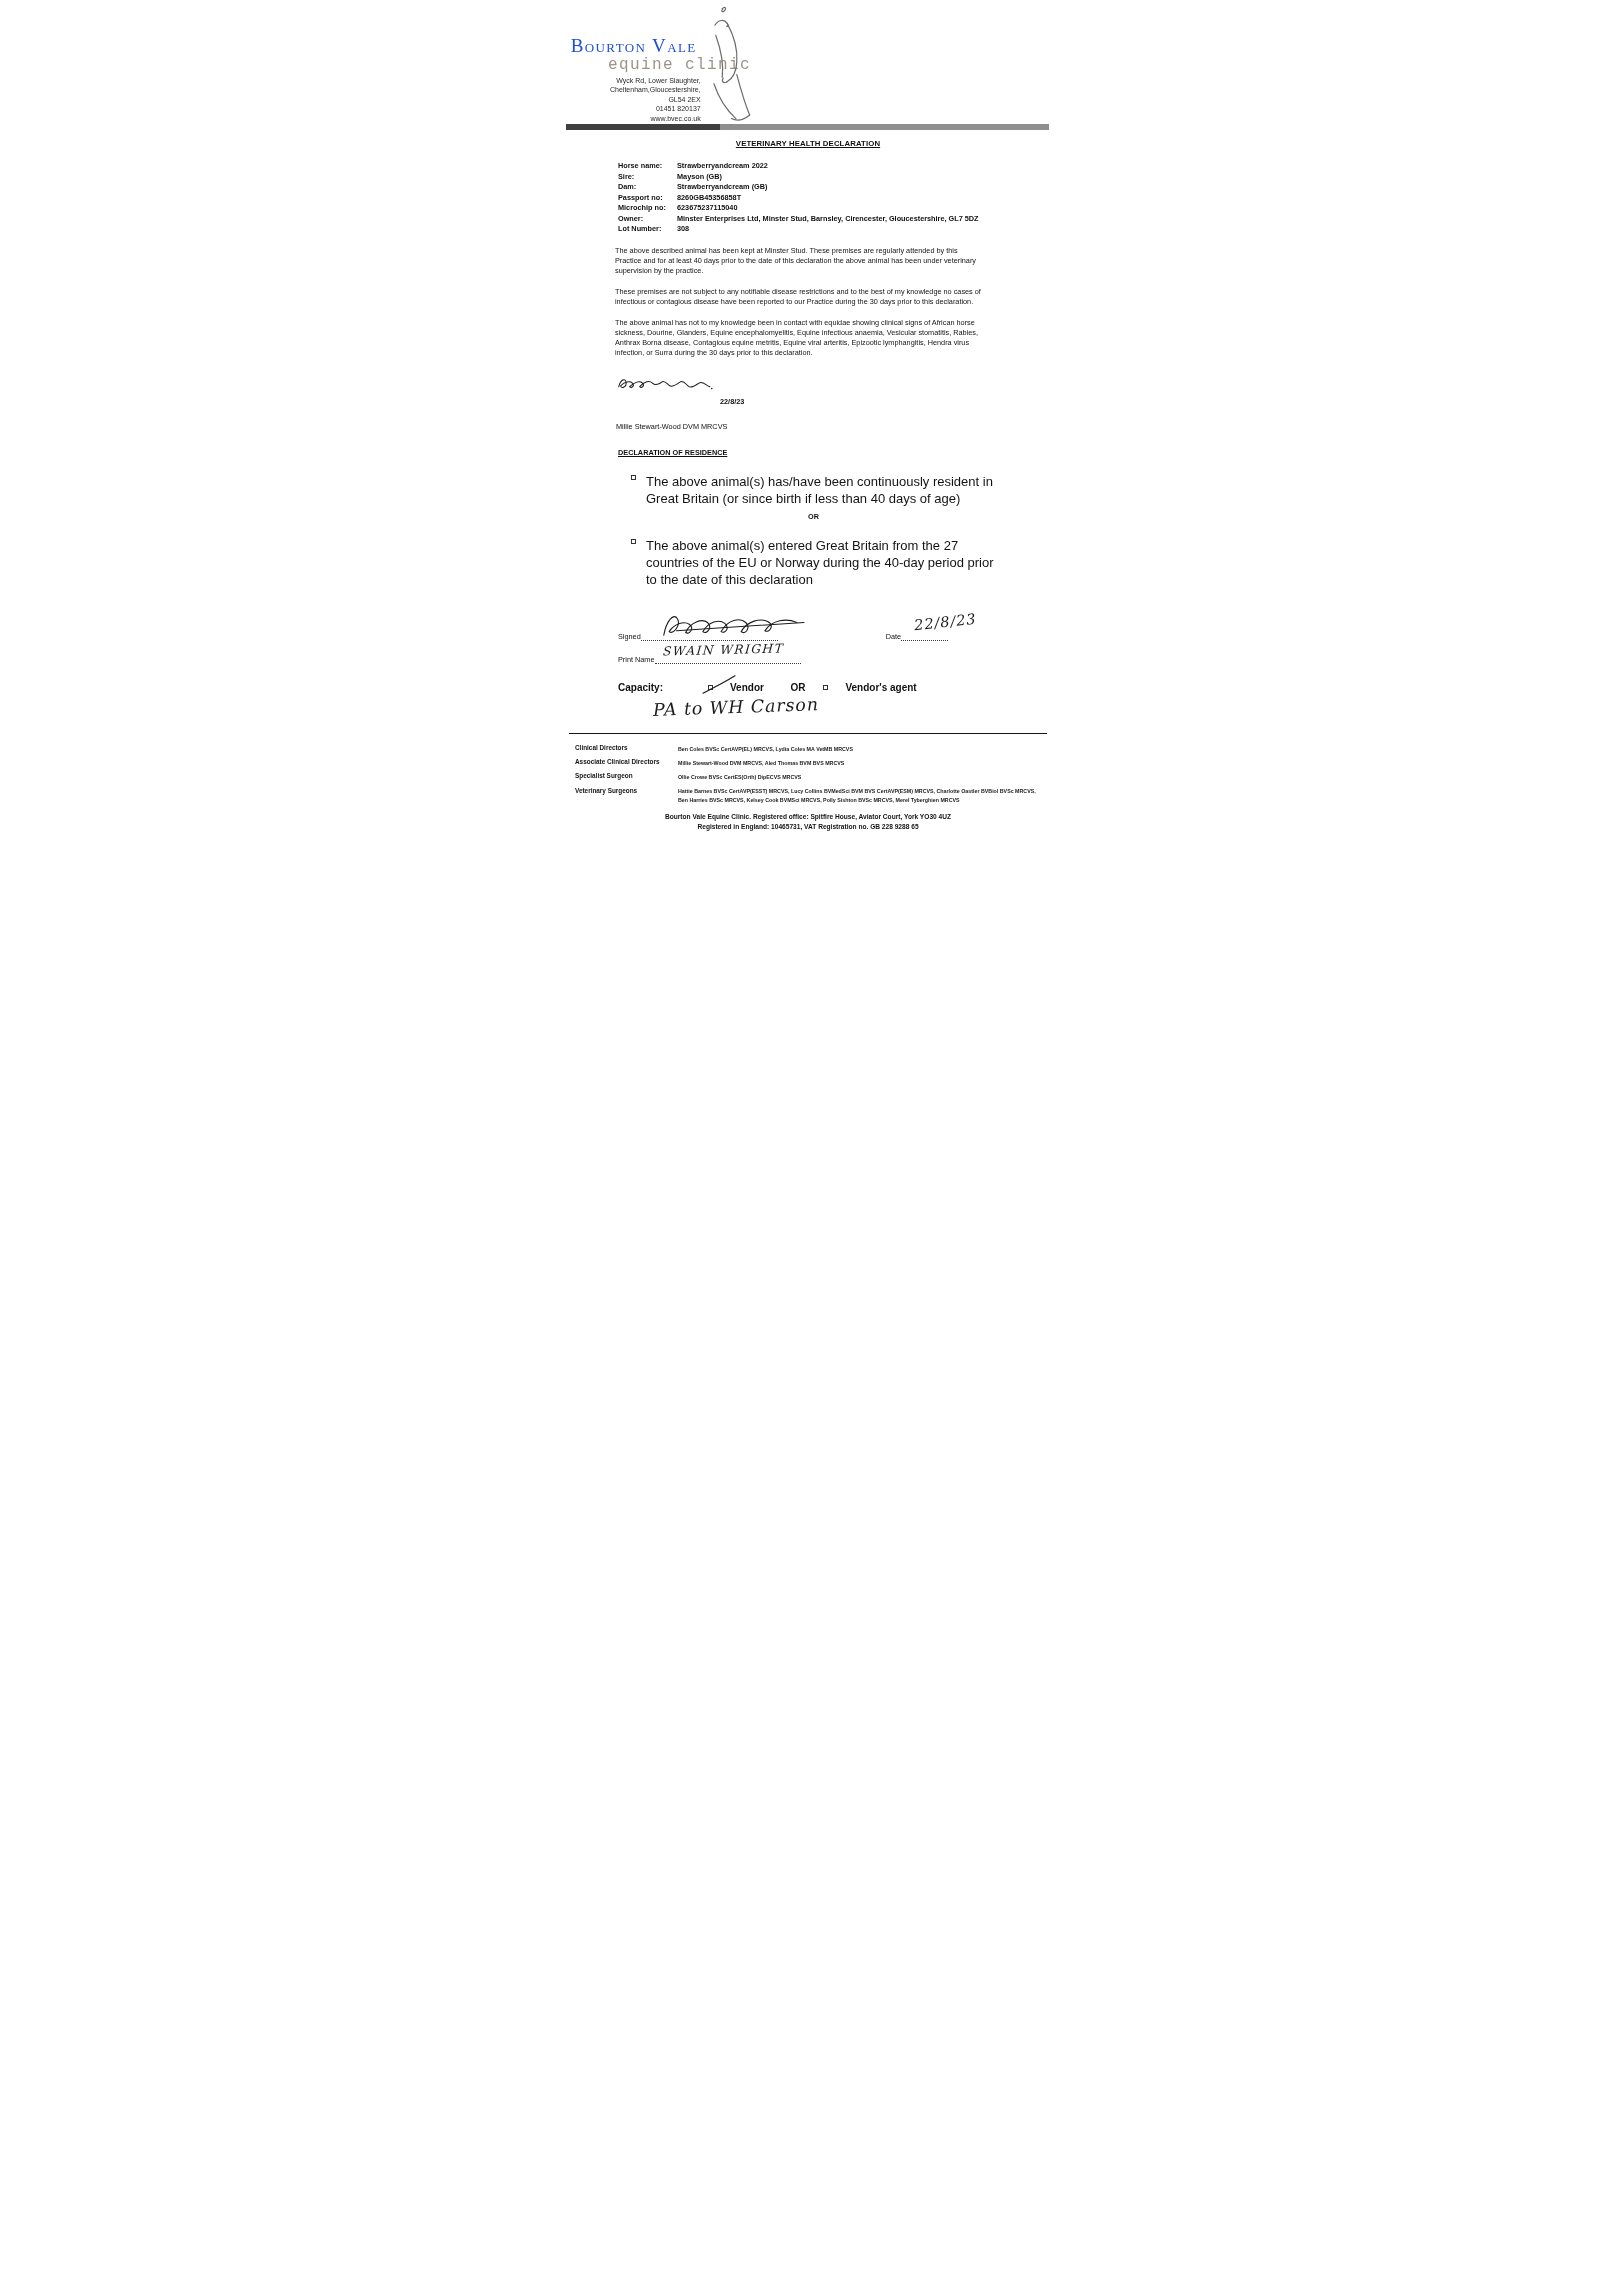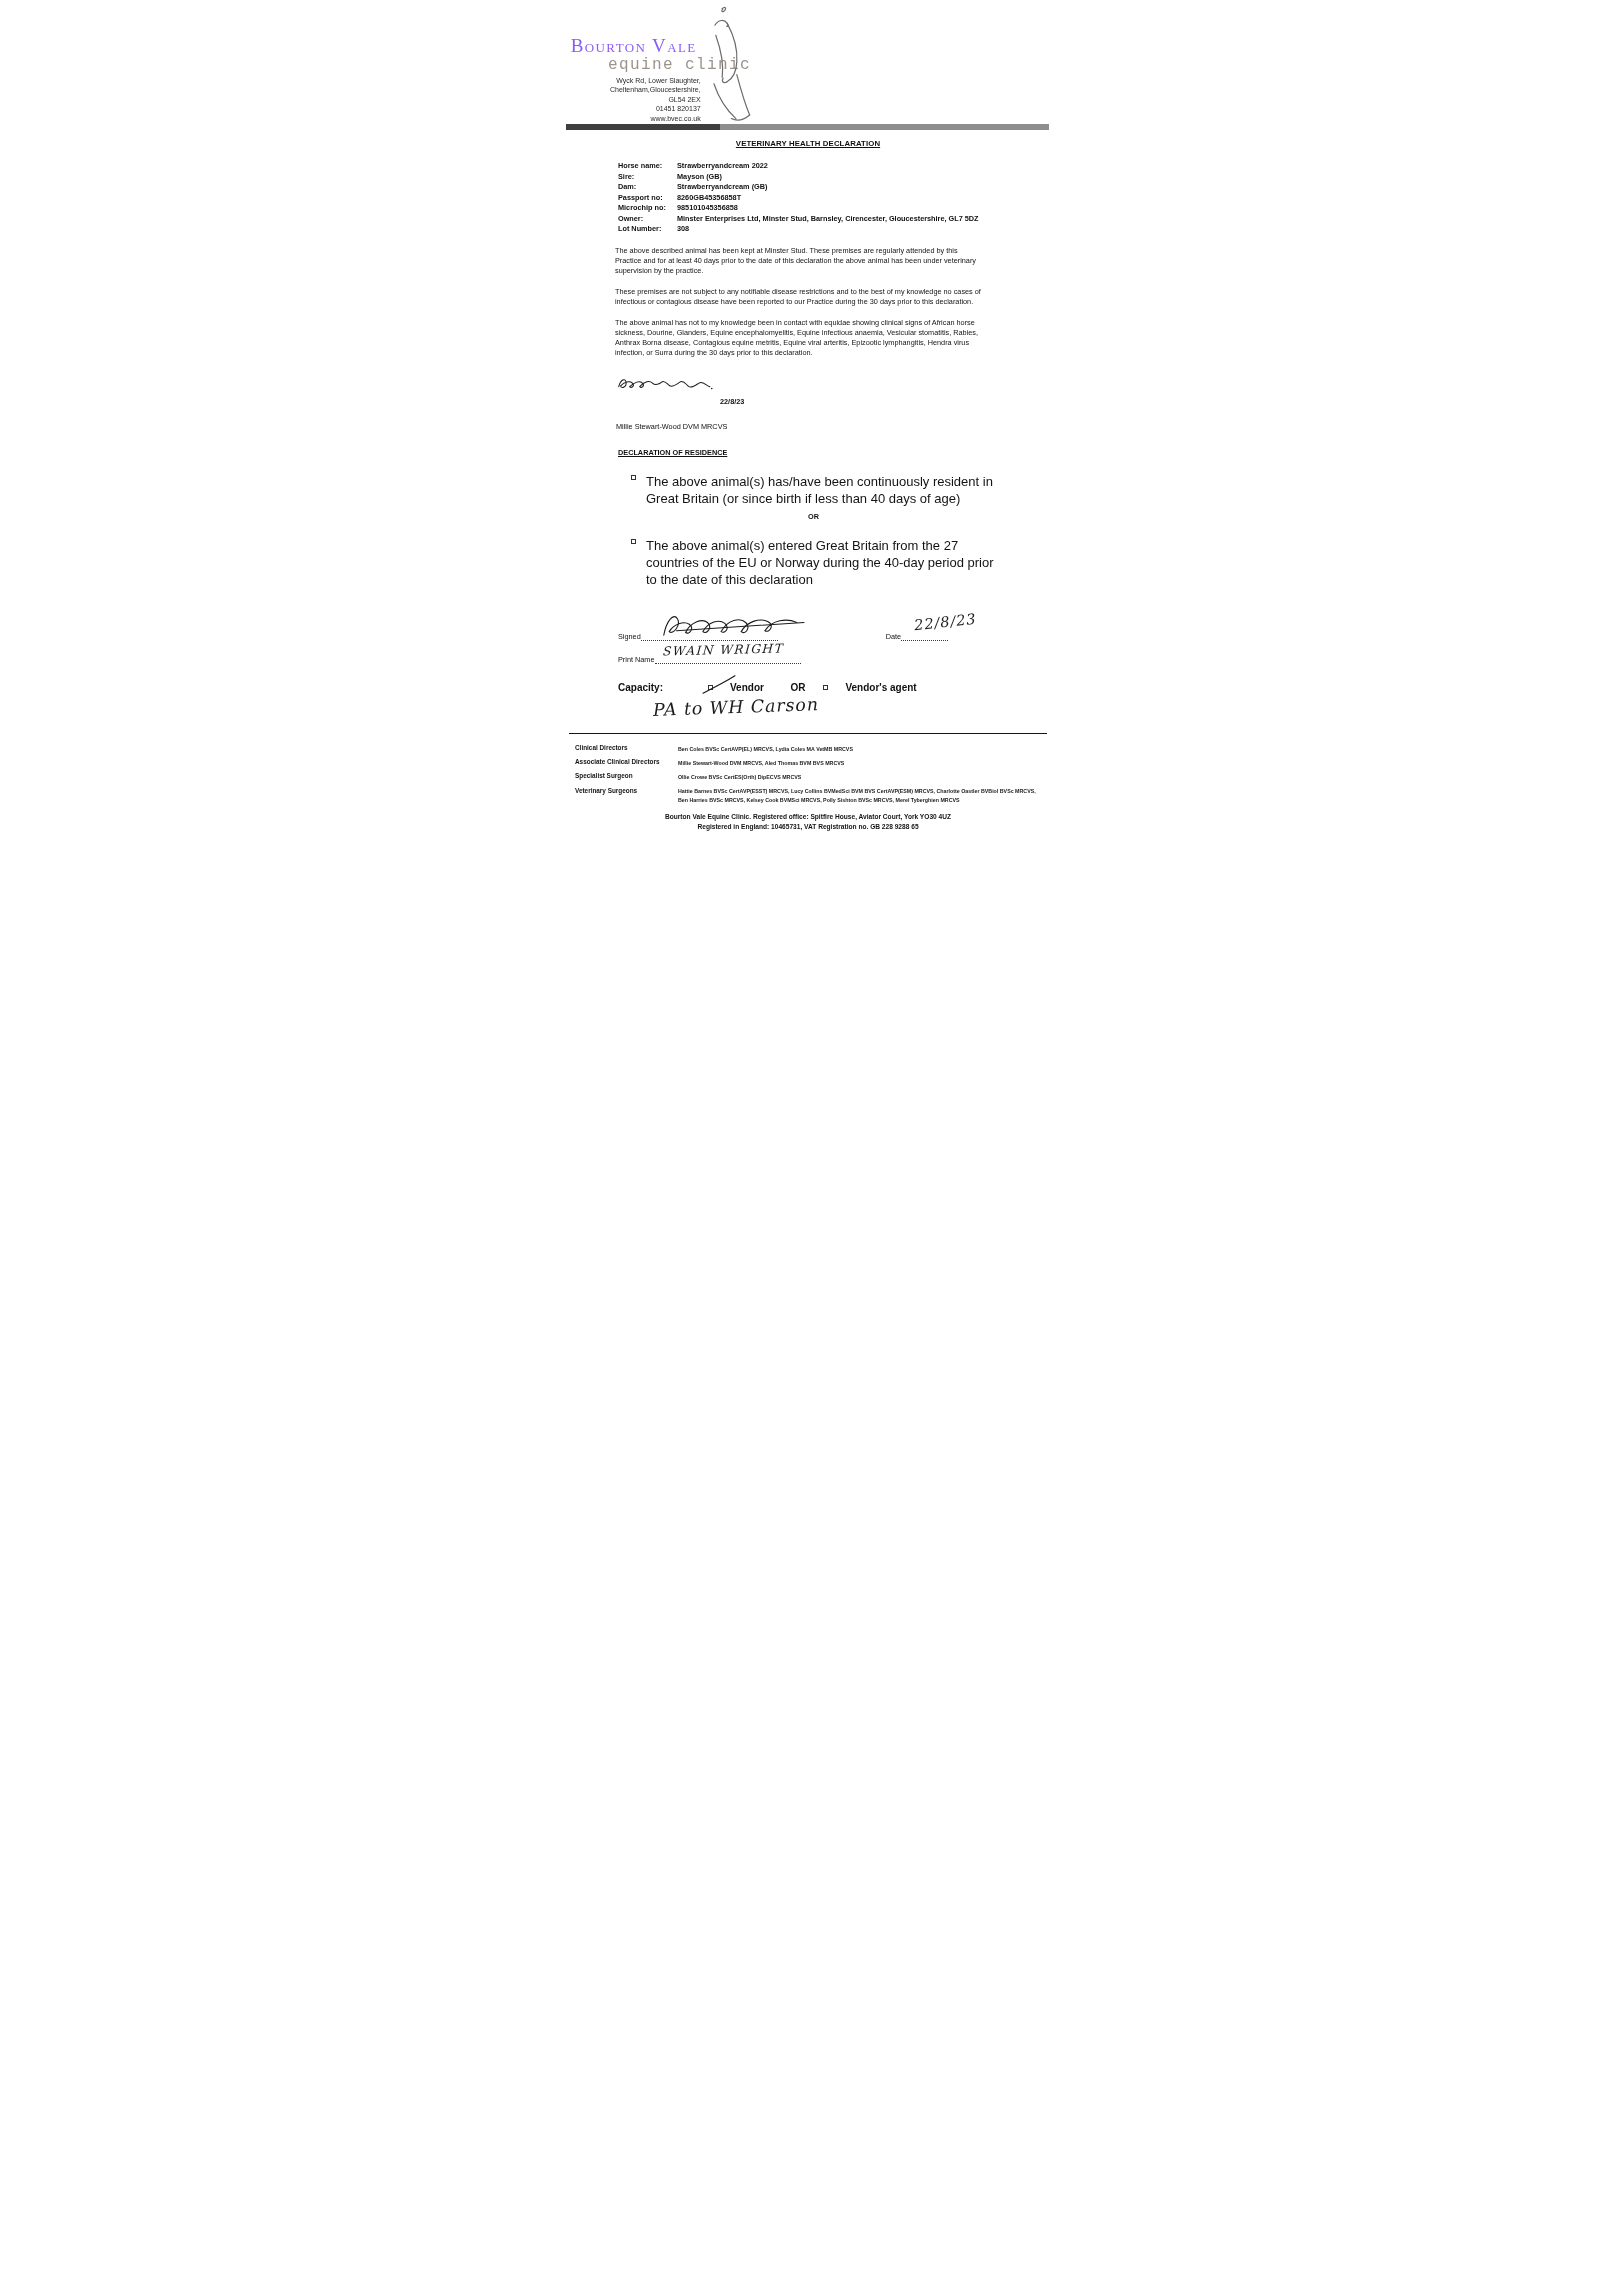--- a/index.html
+++ b/index.html
@@ -8,21 +8,21 @@
   .page {
     width: 502px; min-height: 710px; margin: 0 auto; background: #fff;
     position: relative; padding-bottom: 12px; overflow: hidden;
   }
 
   
   .header { position: relative; height: 137px; }
   .brand-name {
     position: absolute; left: 13.7px; top: 35px;
     font-family: "Liberation Serif", serif; font-variant: small-caps;
-    font-size: 19px; letter-spacing: 1.4px; color: #8b5cf6; white-space: nowrap;
+    font-size: 19px; letter-spacing: 1.4px; color: #1d4ed8; white-space: nowrap;
   }
   .brand-sub {
     position: absolute; left: 51px; top: 56px;
     font-family: Liberation Mono, monospace; font-size: 16px;
     letter-spacing: 1.4px; color: #9b948b; white-space: nowrap;
   }
   .address {
     position: absolute; left: 13.7px; top: 76px; width: 130px;
     text-align: right; font-size: 7px; line-height: 1.34; color: #2a2a2a;
   }
@@ -150,21 +150,21 @@
     <div class="detail-row">
       <div class="detail-label">Dam:</div>
       <div class="detail-value">Strawberryandcream (GB)</div>
     </div>
     <div class="detail-row">
       <div class="detail-label">Passport no:</div>
       <div class="detail-value">8260GB45356858T</div>
     </div>
     <div class="detail-row">
       <div class="detail-label">Microchip no:</div>
-      <div class="detail-value">985101045356858</div>
+      <div class="detail-value">623675237115040</div>
     </div>
     <div class="detail-row">
       <div class="detail-label">Owner:</div>
       <div class="detail-value">Minster Enterprises Ltd, Minster Stud, Barnsley, Cirencester, Gloucestershire, GL7 5DZ</div>
     </div>
     <div class="detail-row">
       <div class="detail-label">Lot Number:</div>
       <div class="detail-value">308</div>
     </div>
   </div>

